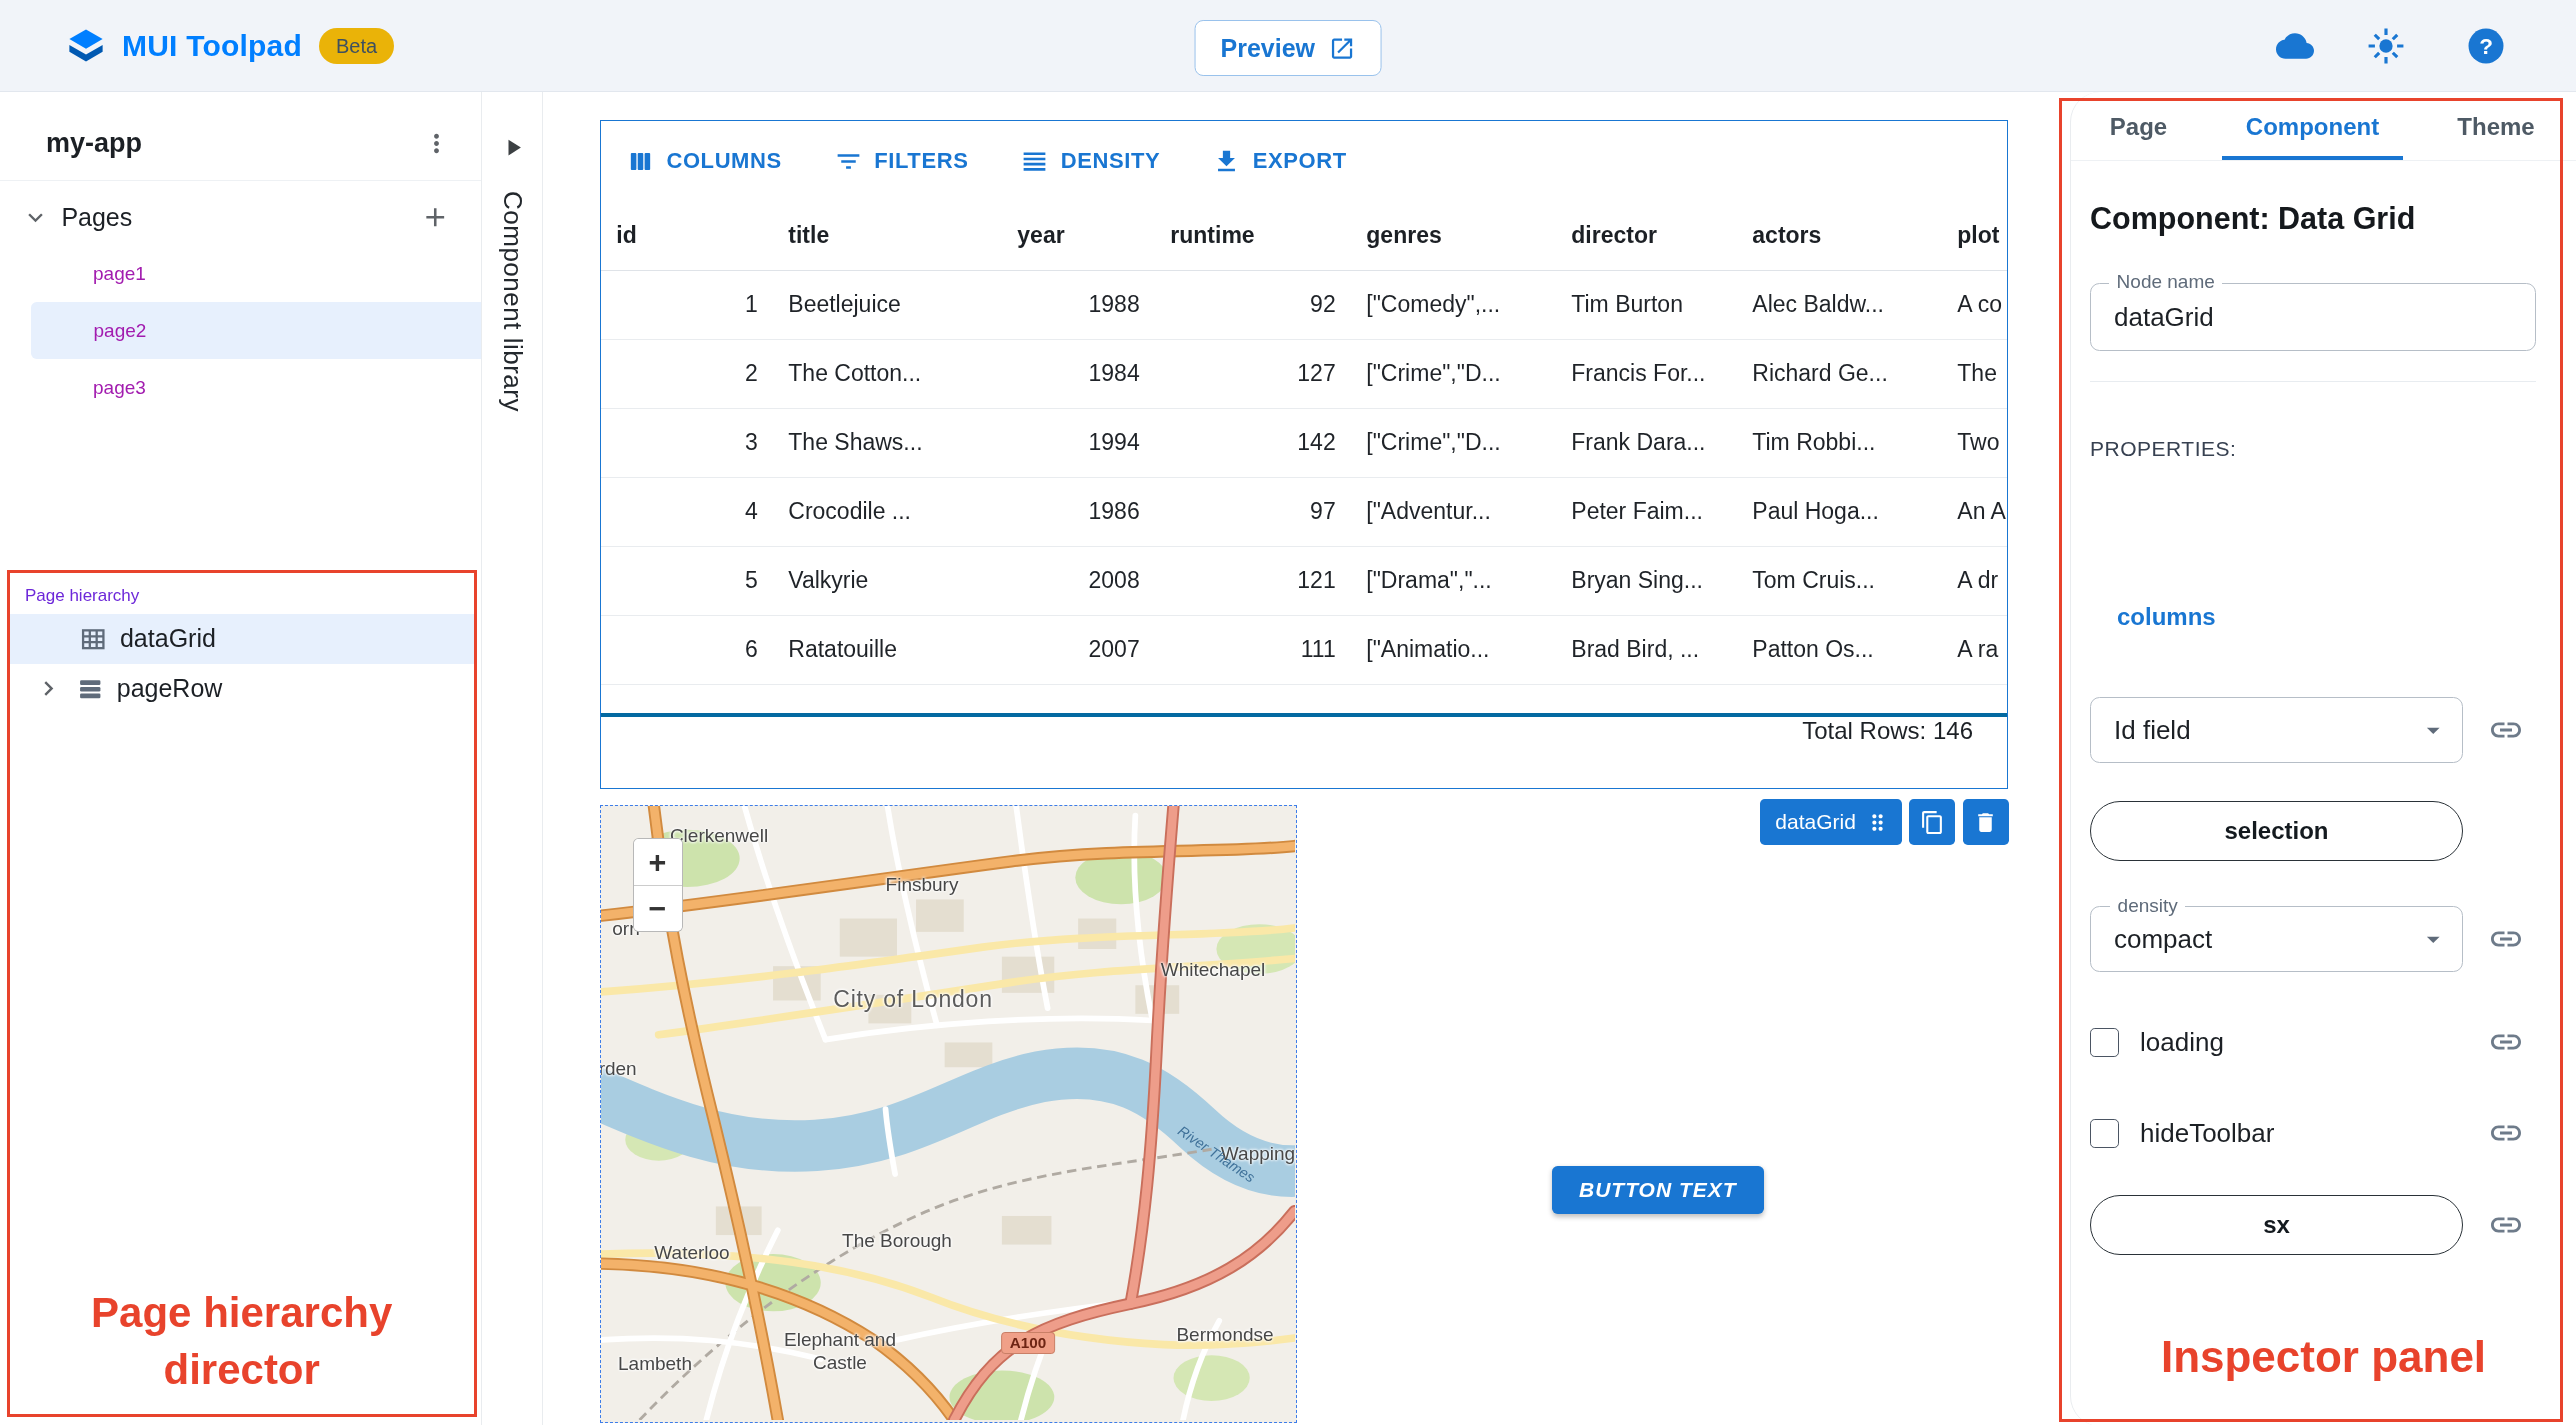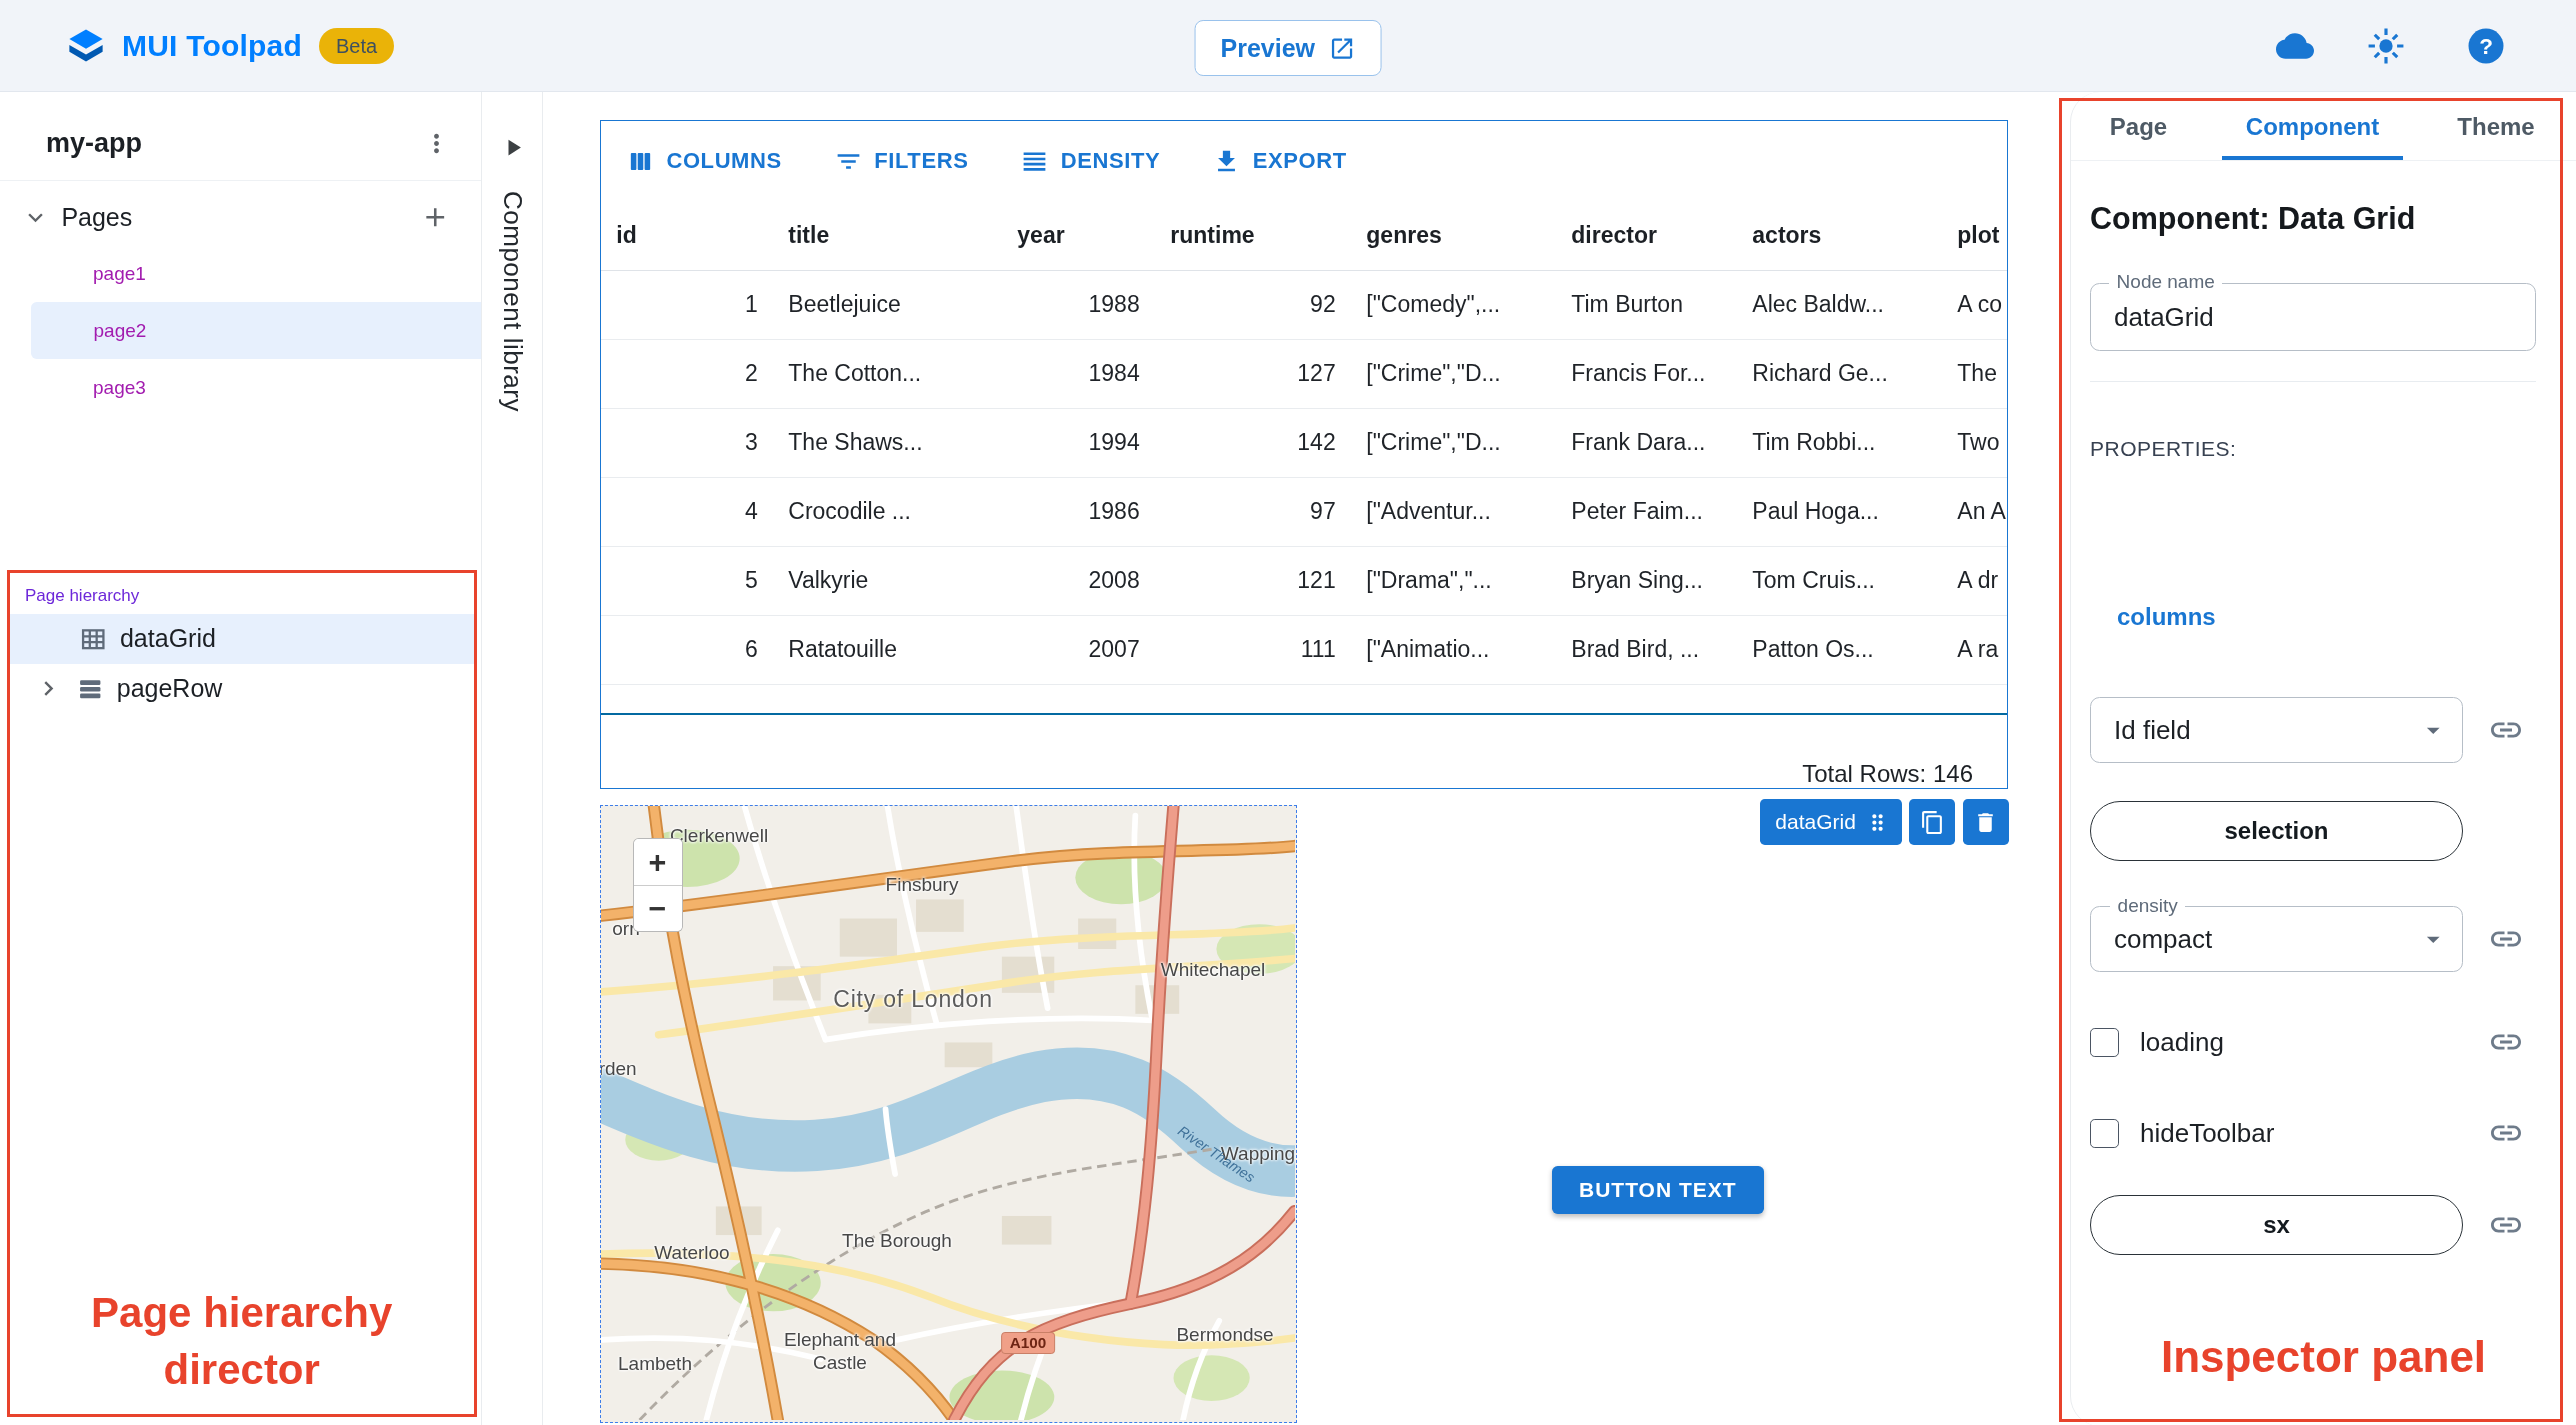--- a/index.html
+++ b/index.html
@@ -57,22 +57,22 @@
               border:1.9px solid #1976d2; background:#fff; }
   .dg-toolbar { height:80px; display:flex; align-items:center; padding-left:25px; gap:52px; }
   .dg-tbtn { display:flex; align-items:center; gap:11.4px; color:#1976d2; font-size:22px;
              font-weight:700; letter-spacing:0.6px; cursor:pointer; }
   table.dg-table { width:100%; border-collapse:collapse; table-layout:fixed; }
   .dg-table th { height:69px; font-size:23px; font-weight:700; color:#1c2025; text-align:left;
                  padding:0 15.3px; border-bottom:1px solid #dfe3e8; white-space:nowrap; overflow:hidden; }
   .dg-table td { height:69px; font-size:23px; color:#1f2328; padding:0 15.3px;
                  border-bottom:1px solid #e9ecef; white-space:nowrap; overflow:hidden; }
   .num { text-align:right; }
-  .dg-footer { position:absolute; left:0; right:0; bottom:0; height:75px; border-top:2px solid #0369a1;
-               display:flex; align-items:flex-end; justify-content:flex-end; padding-right:34px;
+  .dg-footer { position:absolute; left:0; right:0; bottom:0; height:75px; border-top:4px solid #0369a1;
+               display:flex; align-items:flex-start; justify-content:flex-end; padding-right:34px;
                font-size:24px; color:#1c2025; }
 
   
   .chip-row { position:absolute; left:1760px; top:799px; display:flex; gap:7.6px; z-index:4; }
   .chip-main { height:46px; display:flex; align-items:center; gap:9.5px; padding:0 11.4px 0 15.3px;
                background:#1976d2; border-radius:4.8px; color:#fff; font-size:21px; }
   .chip-btn { width:46px; height:46px; background:#1976d2; border-radius:4.8px;
               display:flex; align-items:center; justify-content:center; cursor:pointer; }
 
   
@@ -91,21 +91,21 @@
   .zoom-ctl { position:absolute; left:31.5px; top:32px; width:50px; border:1.9px solid rgba(0,0,0,.28);
               border-radius:5.7px; overflow:hidden; background:#fff; z-index:3; }
   .zoom-btn { width:100%; height:46px; display:flex; align-items:center; justify-content:center;
               font-size:30.5px; font-weight:700; color:#333; cursor:pointer; background:#fff; }
   .zoom-btn + .zoom-btn { border-top:1px solid #ccc; }
 
   
   .canvas-button { position:absolute; left:1552px; top:1166px; height:48px; padding:0 27px;
                    background:#1976d2; color:#fff; border:none; border-radius:5.7px; font-size:21px;
                    font-weight:700; letter-spacing:1px; cursor:pointer;
-                   box-shadow:0 2.9px 5.7px rgba(0,0,0,.25); font-family:"Liberation Sans",sans-serif; }
+                   box-shadow:0 2.9px 5.7px rgba(0,0,0,.25); font-family:"Liberation Sans",sans-serif;font-style:italic; }
 
   
   .inspector { position:absolute; left:2070px; top:92px; width:506px; height:1334px;
                background:#fff; border-left:1px solid #e9ecef; z-index:3;border-radius:30px; }
   .tabbar { position:absolute; left:0; top:0; width:100%; height:69px; border-bottom:1px solid #eef1f4; }
   .tab { position:absolute; top:0; height:69px; line-height:69px; font-size:24px; font-weight:700;
          color:#4e5a65; text-align:center; cursor:pointer; }
   .tab-page { left:34px; width:67px; }
   .tab-component { left:151px; width:181px; color:#1976d2; }
   .tab-theme { left:382px; width:86px; }

